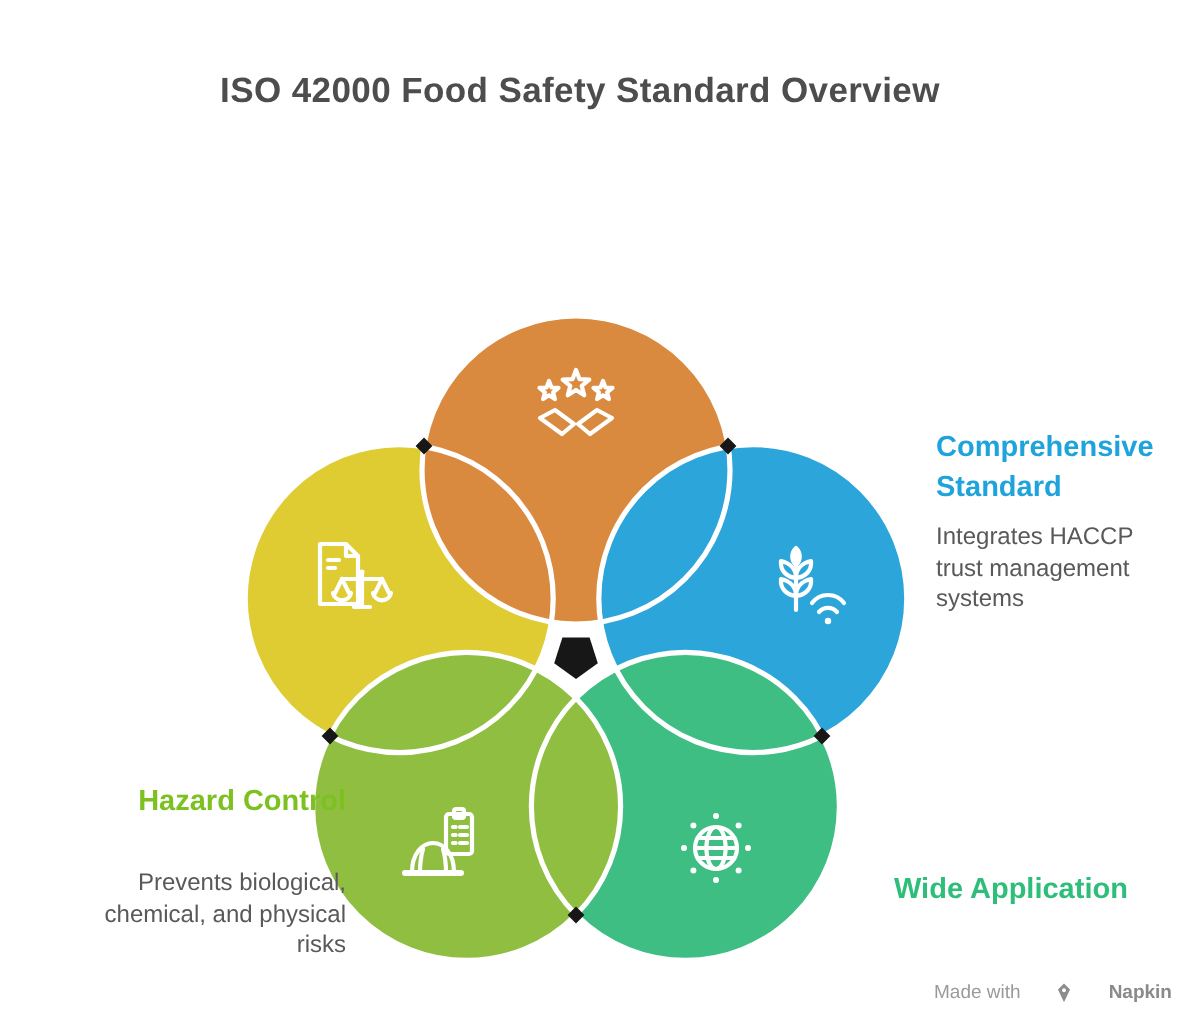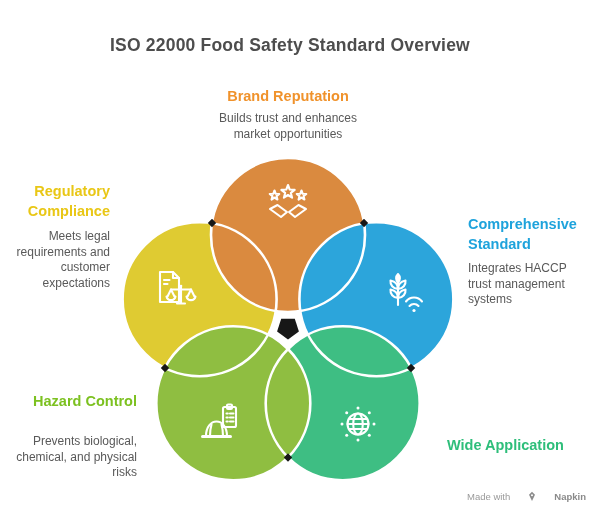--- a/index.html
+++ b/index.html
@@ -19,42 +19,42 @@
   .seg-desc div{white-space:nowrap;}
   .ta-c{text-align:center;}
   .ta-r{text-align:right;}
   .ta-l{text-align:left;}
   #seg-brand{left:178px;top:86px;width:220px;}
   #seg-brand .seg-desc{margin-top:5px;}
   #seg-comprehensive{left:468px;top:214px;width:128px;}
   #seg-comprehensive .seg-desc{margin-top:7px;}
   #seg-wide{left:447px;top:391px;width:148px;margin-top:44px;}
   #seg-wide .seg-desc{margin-top:7px;}
-  #seg-hazard{left:0;top:391px;width:137px;}
+  #seg-hazard{left:0;top:391px;width:137px;padding-left:36px;}
   #seg-hazard .seg-desc{margin-top:23px;}
   #seg-regulatory{left:5px;top:181px;width:105px;}
   #seg-regulatory .seg-desc{margin-top:8px;}
   #attribution{
     right:14px;top:491px;display:flex;align-items:center;gap:17px;
     font-size:9.5px;color:#9a9a9a;
   }
   #attribution .brand{font-weight:bold;color:#8a8a8a;}
   .lbl-brand{color:#F0922B;}
   .lbl-comp{color:#1EA3DC;}
   .lbl-wide{color:#2EBE7A;}
   .lbl-hazard{color:#7CC120;}
   .lbl-reg{color:#E9C716;}
   svg{display:block;}
 </style>
 </head>
 <body>
 
 <div id="canvas">
 
-  <div id="title" class="abs">ISO 22000 Food Safety Standard Overview</div>
+  <div id="title" class="abs">ISO 42000 Food Safety Standard Overview</div>
 
   <svg class="abs" style="left:0;top:0" width="600" height="518" viewBox="0 0 600 518">
 
     <circle cx="199.6" cy="299.3" r="77" fill="#DFCB32"></circle>
     <circle cx="288" cy="235" r="77" fill="#DA8A3F"></circle>
     <circle cx="376.4" cy="299.3" r="77" fill="#2CA5DB"></circle>
     <circle cx="342.7" cy="403.2" r="77" fill="#3EBE83"></circle>
     <circle cx="233.3" cy="403.2" r="77" fill="#8FBE41"></circle>
 
     <g fill="none" stroke="#FFFFFF" stroke-width="2.6">
@@ -132,29 +132,20 @@
       <path d="M19,22.5 H39"></path>
       <path d="M29,20 V36"></path>
       <path d="M25,36.5 H33"></path>
       <path d="M19,22.5 L15.5,29.5 M19,22.5 L22.5,29.5"></path>
       <path d="M14.5,29.5 A4.6,4.6 0 0 0 23.5,29.5"></path>
       <path d="M39,22.5 L35.5,29.5 M39,22.5 L42.5,29.5"></path>
       <path d="M34.5,29.5 A4.6,4.6 0 0 0 43.5,29.5"></path>
     </g>
   </svg>
 
-  <div id="seg-brand" class="seg-block ta-c">
-    <div class="seg-label lbl-brand">
-        <div>Brand Reputation</div>
-      </div>
-    <div class="seg-desc">
-        <div>Builds trust and enhances</div>
-        <div>market opportunities</div>
-      </div>
-  </div>
 
   <div id="seg-comprehensive" class="seg-block ta-l">
     <div class="seg-label lbl-comp">
         <div>Comprehensive</div>
         <div>Standard</div>
       </div>
     <div class="seg-desc">
         <div>Integrates HACCP</div>
         <div>trust management</div>
         <div>systems</div>
@@ -171,32 +162,20 @@
     <div class="seg-label lbl-hazard">
         <div>Hazard Control</div>
       </div>
     <div class="seg-desc">
         <div>Prevents biological,</div>
         <div>chemical, and physical</div>
         <div>risks</div>
       </div>
   </div>
 
-  <div id="seg-regulatory" class="seg-block ta-r">
-    <div class="seg-label lbl-reg">
-        <div>Regulatory</div>
-        <div>Compliance</div>
-      </div>
-    <div class="seg-desc">
-        <div>Meets legal</div>
-        <div>requirements and</div>
-        <div>customer</div>
-        <div>expectations</div>
-      </div>
-  </div>
 
   <div id="attribution" class="abs">
     <span>Made with</span>
     <span style="display:inline-flex;">
       <svg width="10" height="11" viewBox="0 0 12 13">
         <path d="M6,0.8 L9.6,4.4 L6,12 L2.4,4.4 Z" fill="#8c8c8c"></path>
         <circle cx="6" cy="4.9" r="1.2" fill="#ffffff"></circle>
       </svg>
     </span>
     <span class="brand">Napkin</span>

